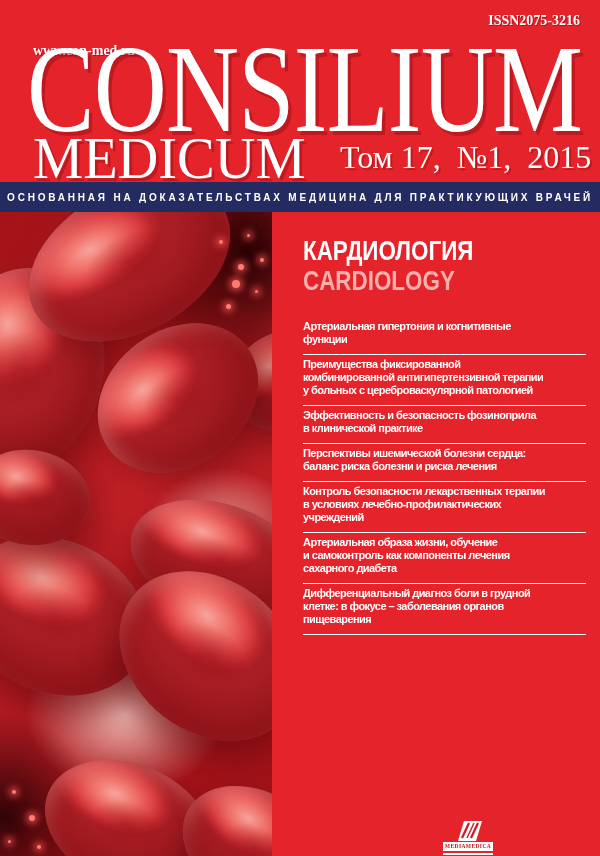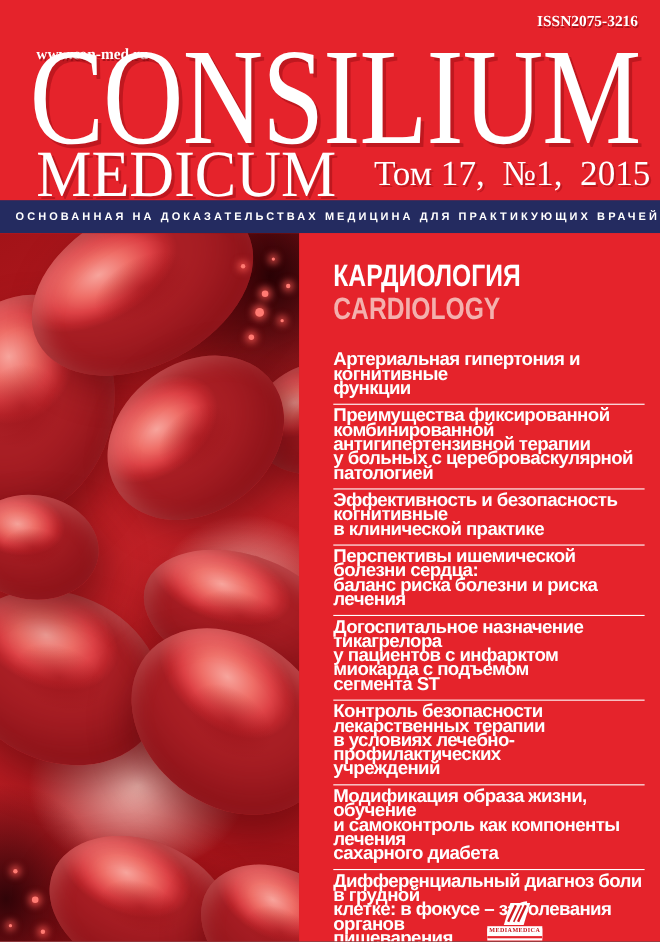--- a/index.html
+++ b/index.html
@@ -20,21 +20,21 @@
   .subtitle{position:absolute;left:33px;top:128px;color:#fff;
             font-family:"Liberation Serif",serif;font-size:60px;line-height:1;
             transform:scaleX(.94);transform-origin:0 0;
             text-shadow:3px 3px 0 rgba(135,8,14,.4);white-space:pre;}
   .issue{position:absolute;left:340px;top:141px;color:#fff;
          font-family:"Liberation Serif",serif;font-size:32px;line-height:1;
          text-shadow:2px 2px 0 rgba(135,8,14,.4);white-space:pre;}
 
   
   .tagline-bar{position:absolute;left:0;top:182px;width:600px;height:30px;
-               background:#242b60;display:flex;align-items:center;justify-content:flex-end;}
+               background:#242b60;display:flex;align-items:center;justify-content:center;}
   .tagline-bar span{color:#fff;font-weight:bold;font-size:10px;letter-spacing:2.8px;
                     white-space:nowrap;}
 
   
   .photo{position:absolute;left:0;top:212px;width:272px;height:644px;overflow:hidden;
          background:
            radial-gradient(150px 170px at 90% 6%, rgba(26,1,4,.97), rgba(26,1,4,0) 72%),
            radial-gradient(130px 150px at 2% 94%, rgba(38,2,6,.92), rgba(38,2,6,0) 70%),
            radial-gradient(160px 130px at 46% 78%, #f3bdb6, rgba(243,189,182,0) 62%),
            radial-gradient(130px 110px at 82% 50%, #f0a8a2, rgba(240,168,162,0) 60%),
@@ -52,21 +52,21 @@
       box-shadow:0 0 7px 3px rgba(255,90,84,.75);}
 
   
   .panel{position:absolute;left:272px;top:212px;width:328px;height:644px;
          background:#e5232b;box-sizing:border-box;padding:24px 14px 0 31px;}
   .sec-ru,.sec-en{margin:0;font-size:28px;line-height:30px;font-weight:bold;
          transform:scaleX(.8);transform-origin:0 50%;letter-spacing:0;white-space:nowrap;}
   .sec-ru{color:#ffffff;}
   .sec-en{color:#f4b0ad;}
   .articles{margin-top:21px;width:283px;}
-  .article{color:#fff;font-weight:bold;font-size:17px;line-height:13px;
+  .article{color:#fff;font-weight:bold;font-size:11px;line-height:13px;
            letter-spacing:-.55px;white-space:pre-line;
            padding:3px 0 8px;border-bottom:1px solid #fff;}
 
   
   .logo{position:absolute;left:171px;top:608px;width:50px;text-align:center;}
   .logo svg{display:block;margin:0 auto;}
   .logo-banner{margin-top:1px;background:#fff;color:#c4161c;
                font-family:"Liberation Serif",serif;font-weight:bold;
                font-size:5.5px;line-height:9px;letter-spacing:.4px;
                border-bottom:2px solid #e5232b;box-shadow:0 2px 0 #fff;
@@ -115,31 +115,28 @@
   <div class="panel">
     <h1 class="sec-ru">КАРДИОЛОГИЯ</h1>
     <h2 class="sec-en">CARDIOLOGY</h2>
 
     <div class="articles">
       <div class="article">Артериальная гипертония и когнитивные
 функции</div>
       <div class="article">Преимущества фиксированной
 комбинированной антигипертензивной терапии
 у больных с цереброваскулярной патологией</div>
-      <div class="article">Эффективность и безопасность когнитивные
+      <div class="article">Эффективность и безопасность фозиноприла
 в клинической практике</div>
       <div class="article">Перспективы ишемической болезни сердца:
 баланс риска болезни и риска лечения</div>
-      <div class="article">Догоспитальное назначение тикагрелора
-у пациентов с инфарктом миокарда с подъемом
-сегмента ST</div>
       <div class="article">Контроль безопасности лекарственных терапии
 в условиях лечебно-профилактических
 учреждений</div>
-      <div class="article">Модификация образа жизни, обучение
+      <div class="article">Артериальная образа жизни, обучение
 и самоконтроль как компоненты лечения
 сахарного диабета</div>
       <div class="article">Дифференциальный диагноз боли в грудной
 клетке: в фокусе – заболевания органов
 пищеварения</div>
     </div>
 
     <div class="logo">
       <svg width="30" height="21" viewBox="0 0 30 21">
         <polygon points="5,21 11,1 29,1 23,21" fill="#ffffff"></polygon>

